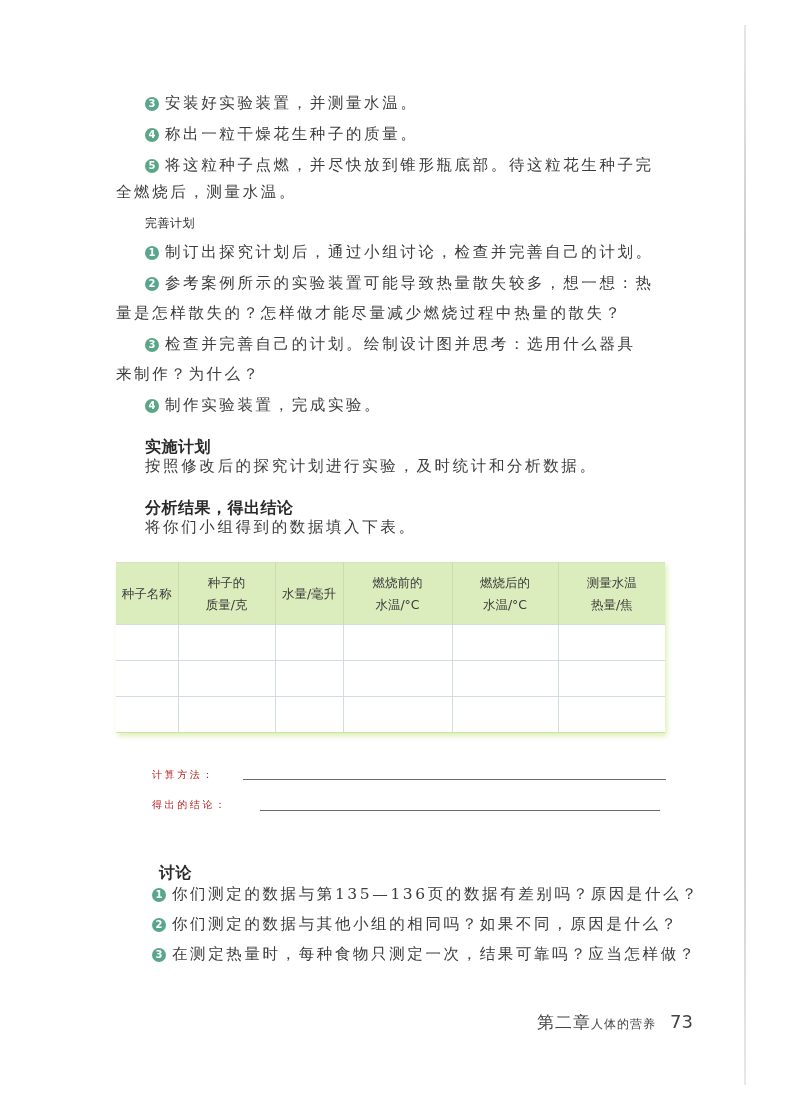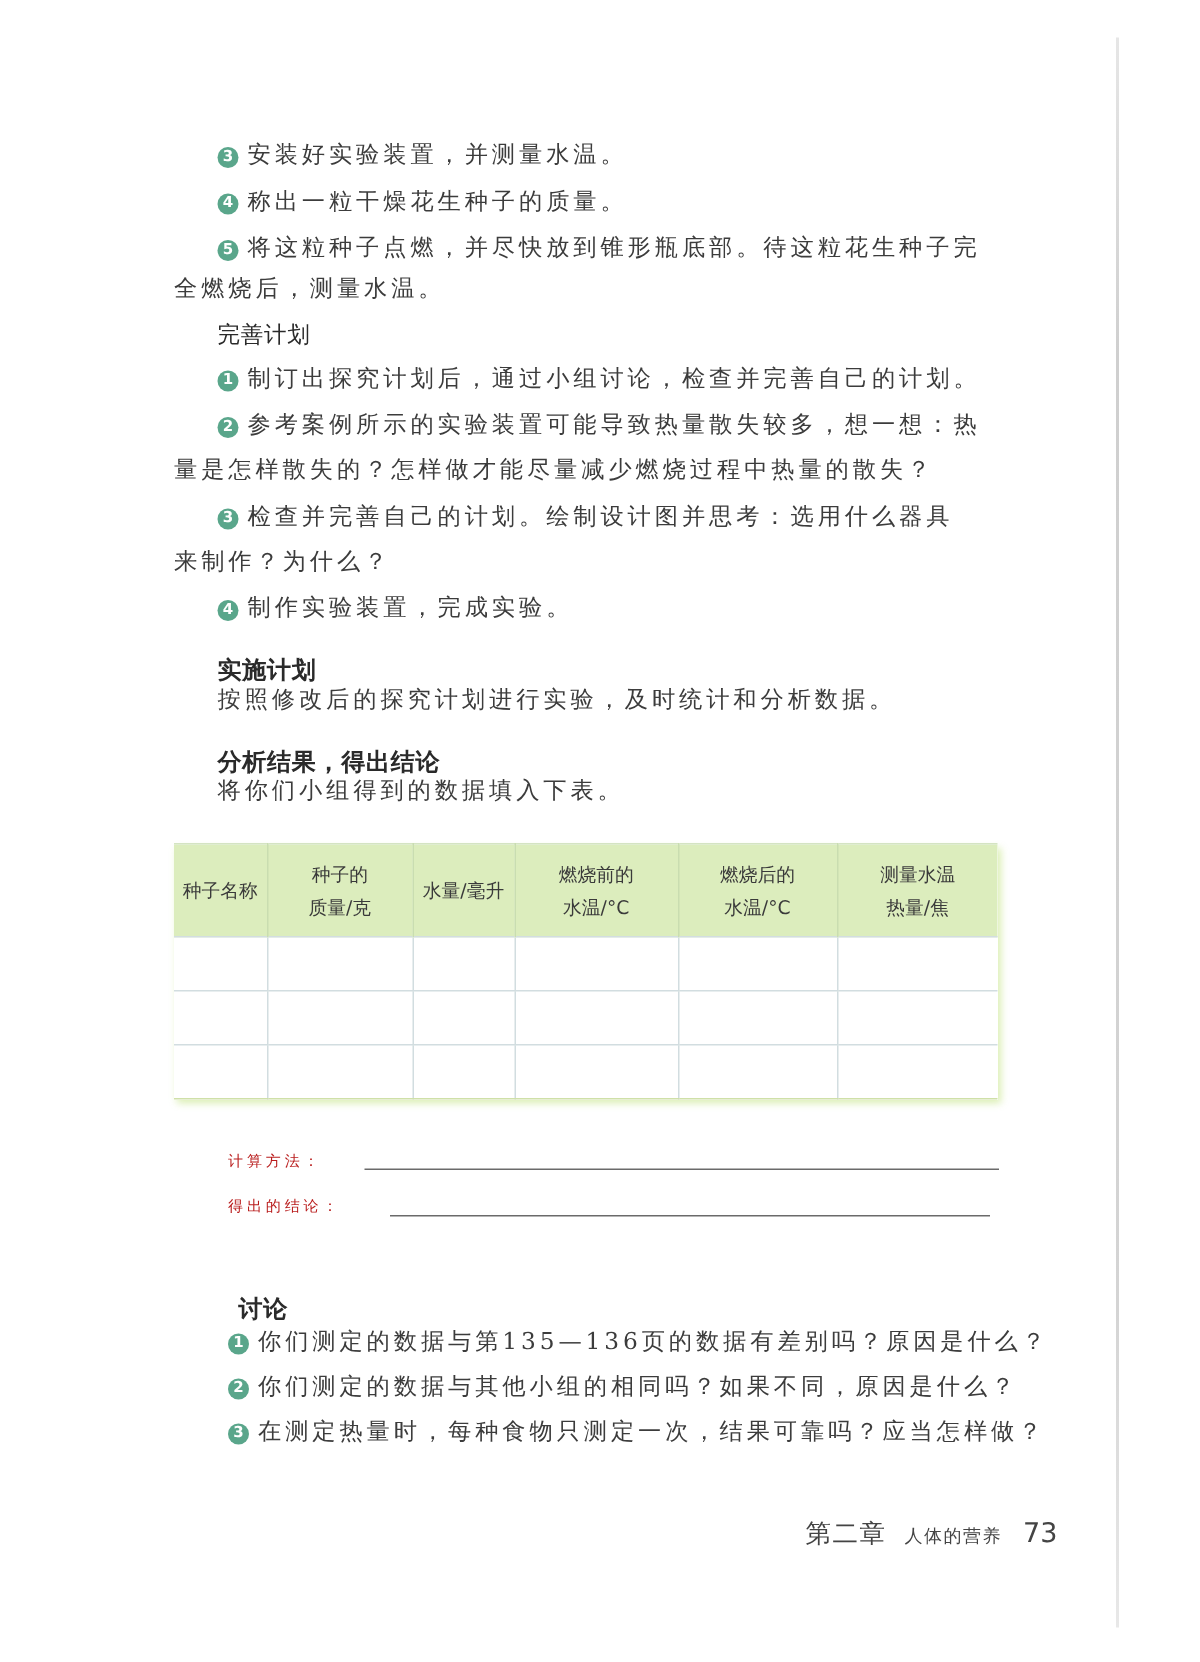--- a/index.html
+++ b/index.html
@@ -30,21 +30,21 @@
     letter-spacing: 2.6px;
     white-space: nowrap;
     color: #3c3c3c;
   }
   .heading {
     position: absolute;
     font-family: "DejaVu Sans", "Liberation Sans", sans-serif;
     white-space: nowrap;
     color: #2a2a2a;
   }
-  .h-small { font-size: 15px; line-height: 20px; letter-spacing: 0.5px; }
+  .h-small { font-size: 12px; line-height: 20px; letter-spacing: 0.5px; }
   .h-bold { font-size: 16px; line-height: 22px; font-weight: bold; letter-spacing: 0.5px; margin-top: 10px; }
   .num {
     display: inline-block;
     width: 14px;
     height: 14px;
     border-radius: 50%;
     background: #5aa68b;
     color: #ffffff;
     font-family: "DejaVu Sans", "Liberation Sans", sans-serif;
     font-size: 10px;
@@ -107,21 +107,20 @@
     white-space: nowrap;
     color: #444;
   }
   .footer .chapter {
     font-size: 17px;
     letter-spacing: 1px;
   }
   .footer .title {
     font-size: 12px;
     letter-spacing: 1px;
-    margin-left: 12px;
   }
   .footer .page-num {
     font-family: "DejaVu Sans", "Liberation Sans", sans-serif;
     font-size: 18px;
     margin-left: 14px;
   }
 </style>
 </head>
 <body>
 

